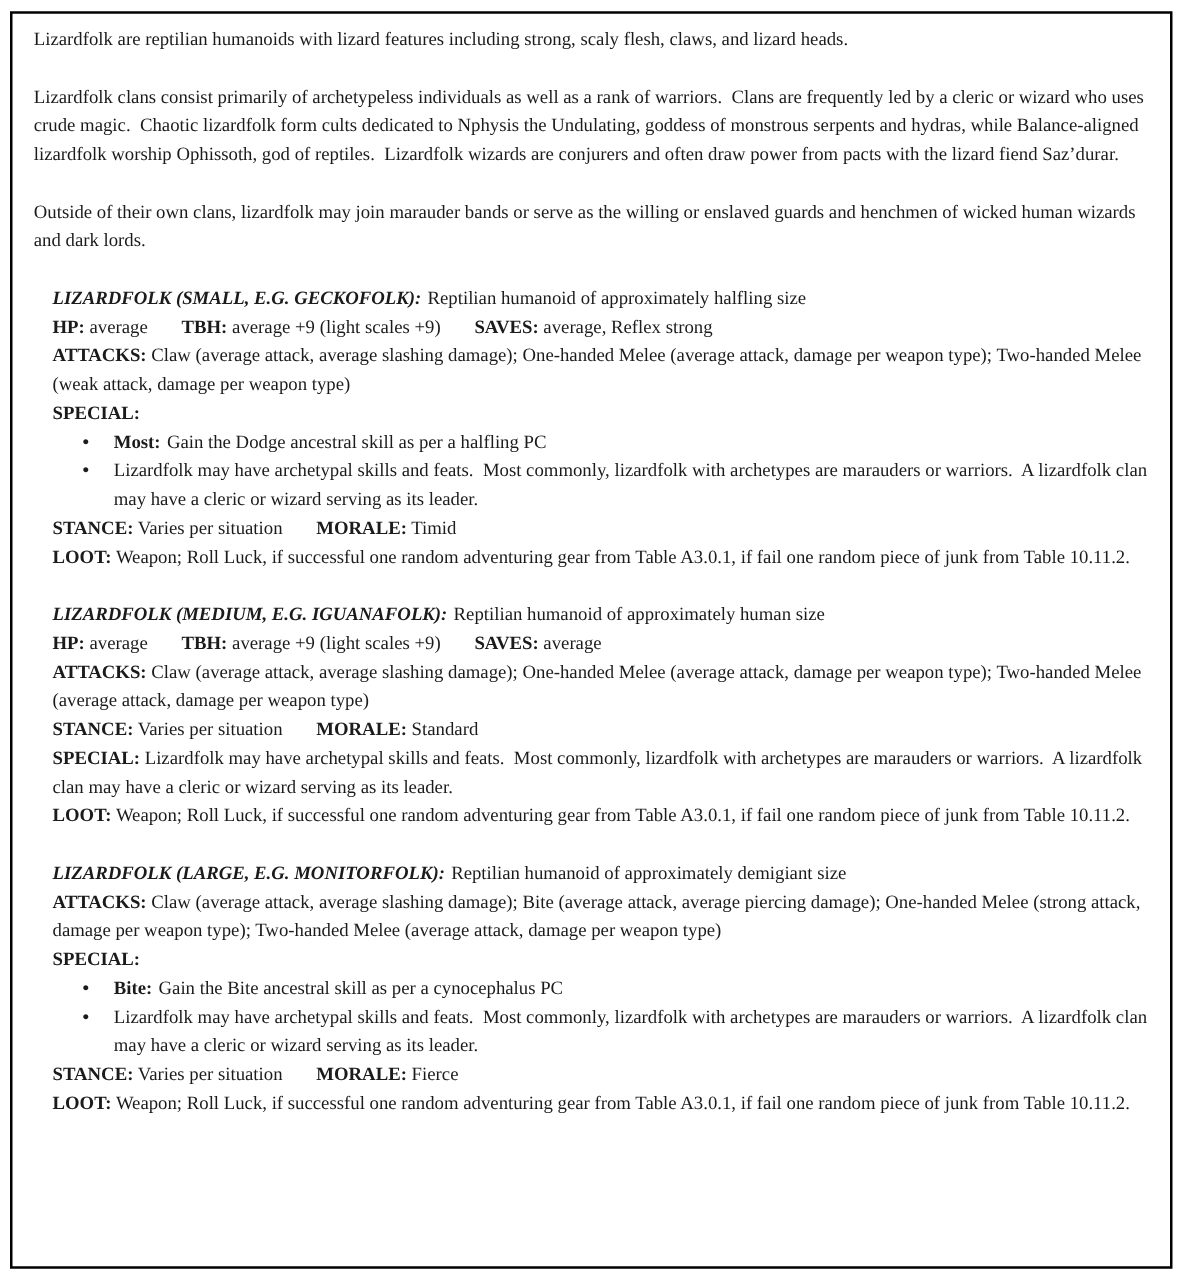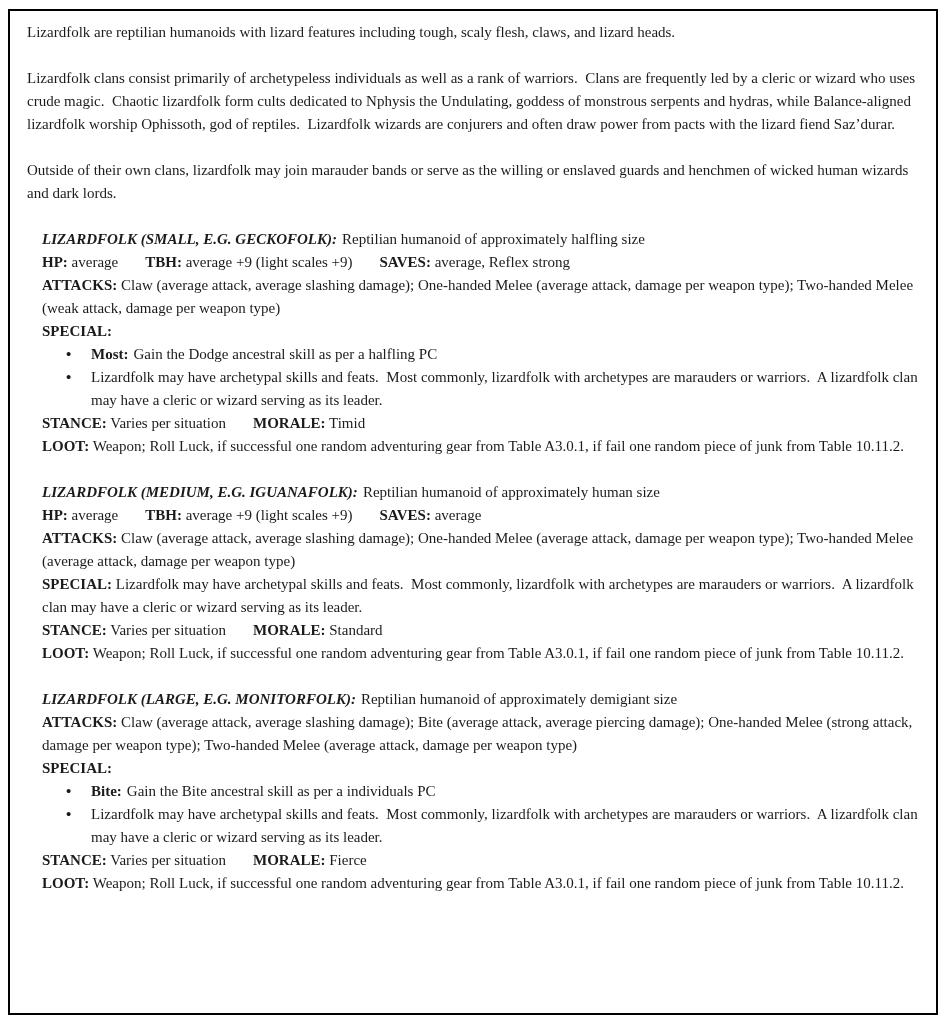--- a/index.html
+++ b/index.html
@@ -73,21 +73,21 @@
   }
   .lead:not(:empty) {
     margin-right: 5px;
   }
 </style>
 </head>
 <body>
 
 <div class="frame">
 
-  <p class="para">Lizardfolk are reptilian humanoids with lizard features including tough, scaly flesh, claws, and lizard heads.</p>
+  <p class="para">Lizardfolk are reptilian humanoids with lizard features including strong, scaly flesh, claws, and lizard heads.</p>
   <p class="para">Lizardfolk clans consist primarily of archetypeless individuals as well as a rank of warriors.  Clans are frequently led by a cleric or wizard who uses crude magic.  Chaotic lizardfolk form cults dedicated to Nphysis the Undulating, goddess of monstrous serpents and hydras, while Balance-aligned lizardfolk worship Ophissoth, god of reptiles.  Lizardfolk wizards are conjurers and often draw power from pacts with the lizard fiend Saz’durar.</p>
   <p class="para">Outside of their own clans, lizardfolk may join marauder bands or serve as the willing or enslaved guards and henchmen of wicked human wizards and dark lords.</p>
 
   <section class="stat-block">
     <div class="line"><span class="title">LIZARDFOLK (SMALL, E.G. GECKOFOLK):</span><span class="rich">Reptilian humanoid of approximately halfling size</span></div>
     <div class="line">
       <span class="grp"><b>HP:</b> <span>average</span></span><span class="grp"><b>TBH:</b> <span>average +9 (light scales +9)</span></span><span class="grp"><b>SAVES:</b> <span>average, Reflex strong</span></span>
     </div>
     <div class="line"><b>ATTACKS:</b> <span class="rich">Claw (average attack, average slashing damage); One-handed Melee (average attack, damage per weapon type); Two-handed Melee (weak attack, damage per weapon type)</span></div>
     <div class="line"><b>SPECIAL:</b></div>
@@ -100,33 +100,33 @@
     </div>
     <div class="line"><b>LOOT:</b> <span class="rich">Weapon; Roll Luck, if successful one random adventuring gear from Table A3.0.1, if fail one random piece of junk from Table 10.11.2.</span></div>
   </section>
 
   <section class="stat-block">
     <div class="line"><span class="title">LIZARDFOLK (MEDIUM, E.G. IGUANAFOLK):</span><span class="rich">Reptilian humanoid of approximately human size</span></div>
     <div class="line">
       <span class="grp"><b>HP:</b> <span>average</span></span><span class="grp"><b>TBH:</b> <span>average +9 (light scales +9)</span></span><span class="grp"><b>SAVES:</b> <span>average</span></span>
     </div>
     <div class="line"><b>ATTACKS:</b> <span class="rich">Claw (average attack, average slashing damage); One-handed Melee (average attack, damage per weapon type); Two-handed Melee (average attack, damage per weapon type)</span></div>
-    <div class="line"><b>SPECIAL:</b> <span class="rich">Lizardfolk may have archetypal skills and feats.  Most commonly, lizardfolk with archetypes are marauders or warriors.  A lizardfolk clan may have a cleric or wizard serving as its leader.</span></div>
     <div class="line">
       <span class="grp"><b>STANCE:</b> <span>Varies per situation</span></span><span class="grp"><b>MORALE:</b> <span>Standard</span></span>
     </div>
+    <div class="line"><b>SPECIAL:</b> <span class="rich">Lizardfolk may have archetypal skills and feats.  Most commonly, lizardfolk with archetypes are marauders or warriors.  A lizardfolk clan may have a cleric or wizard serving as its leader.</span></div>
     <div class="line"><b>LOOT:</b> <span class="rich">Weapon; Roll Luck, if successful one random adventuring gear from Table A3.0.1, if fail one random piece of junk from Table 10.11.2.</span></div>
   </section>
 
   <section class="stat-block">
     <div class="line"><span class="title">LIZARDFOLK (LARGE, E.G. MONITORFOLK):</span><span class="rich">Reptilian humanoid of approximately demigiant size</span></div>
     <div class="line"><b>ATTACKS:</b> <span class="rich">Claw (average attack, average slashing damage); Bite (average attack, average piercing damage); One-handed Melee (strong attack, damage per weapon type); Two-handed Melee (average attack, damage per weapon type)</span></div>
     <div class="line"><b>SPECIAL:</b></div>
     <ul class="bullets">
-      <li><b class="lead">Bite:</b><span class="rich">Gain the Bite ancestral skill as per a individuals PC</span></li>
+      <li><b class="lead">Bite:</b><span class="rich">Gain the Bite ancestral skill as per a cynocephalus PC</span></li>
       <li><b class="lead"></b><span class="rich">Lizardfolk may have archetypal skills and feats.  Most commonly, lizardfolk with archetypes are marauders or warriors.  A lizardfolk clan may have a cleric or wizard serving as its leader.</span></li>
     </ul>
     <div class="line">
       <span class="grp"><b>STANCE:</b> <span>Varies per situation</span></span><span class="grp"><b>MORALE:</b> <span>Fierce</span></span>
     </div>
     <div class="line"><b>LOOT:</b> <span class="rich">Weapon; Roll Luck, if successful one random adventuring gear from Table A3.0.1, if fail one random piece of junk from Table 10.11.2.</span></div>
   </section>
 
 </div>
 

